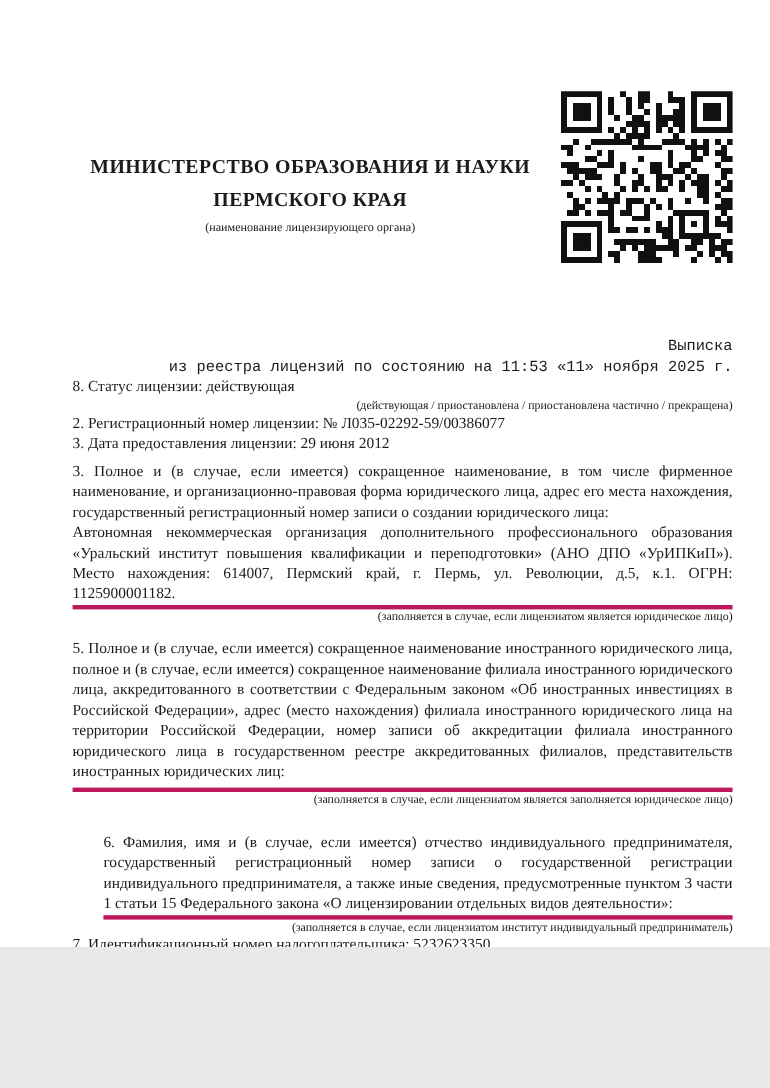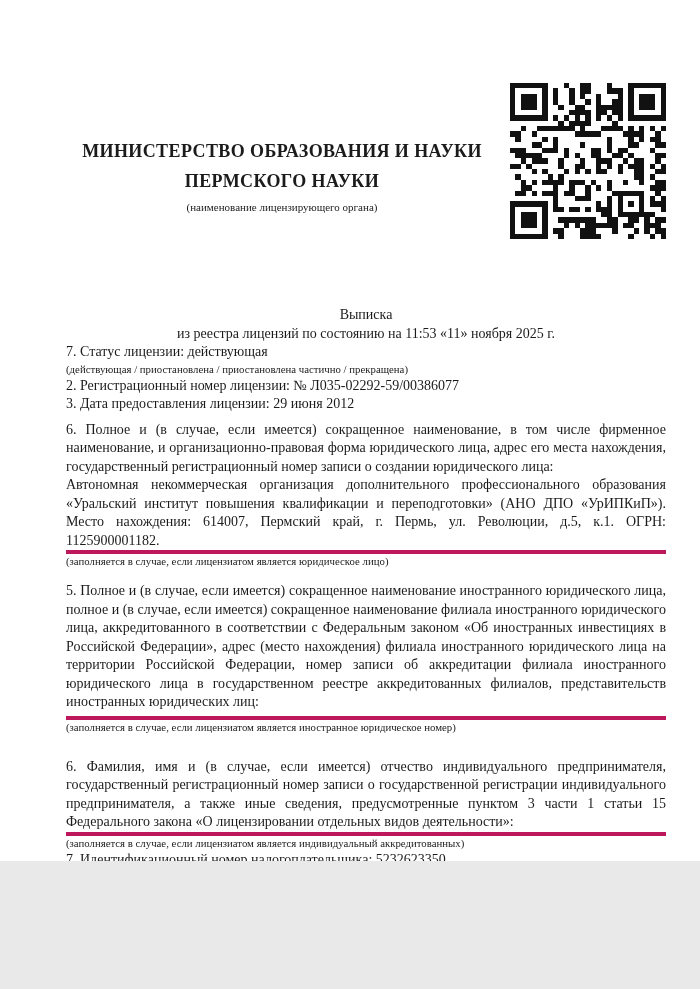--- a/index.html
+++ b/index.html
@@ -10,45 +10,45 @@
     color:#1b1b1b;
     font-family:"Liberation Serif", serif;
     overflow:hidden;
     margin:0 auto;
   }
   .top-row{display:flex;margin:83px 34px 0 66px;}
   .ministry{flex:1 1 auto;text-align:center;padding:53px 12px 0 0;}
   .ministry-line{font-weight:bold;font-size:18px;line-height:30px;letter-spacing:.4px;}
   .ministry-cap{font-size:11px;line-height:13px;margin-top:5px;}
   .qr{width:156px;height:156px;flex:0 0 156px;display:block;shape-rendering:crispEdges;}
-  .title-block{margin:67px 34px 0 66px;text-align:center;font-size:14px;line-height:18.5px;}
+  .title-block{margin:67px 34px 0 66px;text-align:right;font-size:14px;line-height:18.5px;font-family:Liberation Mono, monospace;}
   .content{margin:0 34px 0 66px;font-size:14px;line-height:18.5px;}
   .content p{margin:0;}
   .just{text-align:justify;}
-  .cap{font-size:10.8px;line-height:15px;text-align:left;}
+  .cap{font-size:10.8px;line-height:15px;text-align:right;}
   .rule-cap{border-top:4px solid #be185d;}
   .item-1{margin-top:28px;}
   .item-2{margin-top:22px;}
   .item-3{margin-top:15px;}
   .item-4{margin-top:7px;}
   .item-5{margin-top:13px;}
   .rule-5{margin-top:4px;}
-  .item-6{margin-top:23px;}
+  .item-6{margin-top:23px;margin-left:28px;}
   .item-7{margin-top:23px;}
   .footer{margin:13px 34px 0 66px;text-align:center;font-size:13px;line-height:16px;}
 </style>
 </head>
 <body>
 
 <div class="page">
 
   <div class="top-row">
     <div class="ministry">
       <div class="ministry-line">МИНИСТЕРСТВО ОБРАЗОВАНИЯ И НАУКИ</div>
-      <div class="ministry-line">ПЕРМСКОГО НАУКИ</div>
+      <div class="ministry-line">ПЕРМСКОГО КРАЯ</div>
       <div class="ministry-cap">(наименование лицензирующего органа)</div>
     </div>
     <svg id="qr" class="qr" viewBox="0 0 29 29" aria-hidden="true">
         <rect x="0" y="0" width="29" height="29" fill="#ffffff"></rect>
         <rect x="0" y="0" width="1" height="1" fill="#111111"></rect>
         <rect x="1" y="0" width="1" height="1" fill="#111111"></rect>
         <rect x="2" y="0" width="1" height="1" fill="#111111"></rect>
         <rect x="3" y="0" width="1" height="1" fill="#111111"></rect>
         <rect x="4" y="0" width="1" height="1" fill="#111111"></rect>
         <rect x="5" y="0" width="1" height="1" fill="#111111"></rect>
@@ -442,41 +442,41 @@
       </svg>
   </div>
 
   <div class="title-block">
     <div>Выписка</div>
     <div>из реестра лицензий по состоянию на 11:53 «11» ноября 2025 г.</div>
   </div>
 
   <div class="content">
 
-    <p class="item-1">7. Статус лицензии: действующая</p>
+    <p class="item-1">8. Статус лицензии: действующая</p>
     <div class="cap">(действующая / приостановлена / приостановлена частично / прекращена)</div>
 
     <p class="item-2">2. Регистрационный номер лицензии: № Л035-02292-59/00386077</p>
 
     <p class="item-3">3. Дата предоставления лицензии: 29 июня 2012</p>
 
     <div class="item-4">
-      <p class="just">6. Полное и (в случае, если имеется) сокращенное наименование, в том числе фирменное наименование, и организационно-правовая форма юридического лица, адрес его места нахождения, государственный регистрационный номер записи о создании юридического лица:</p>
+      <p class="just">3. Полное и (в случае, если имеется) сокращенное наименование, в том числе фирменное наименование, и организационно-правовая форма юридического лица, адрес его места нахождения, государственный регистрационный номер записи о создании юридического лица:</p>
       <p class="just">Автономная некоммерческая организация дополнительного профессионального образования «Уральский институт повышения квалификации и переподготовки» (АНО ДПО «УрИПКиП»). Место нахождения: 614007, Пермский край, г. Пермь, ул. Революции, д.5, к.1. ОГРН: 1125900001182.</p>
       <div class="cap rule-cap">(заполняется в случае, если лицензиатом является юридическое лицо)</div>
     </div>
 
     <div class="item-5">
       <p class="just">5. Полное и (в случае, если имеется) сокращенное наименование иностранного юридического лица, полное и (в случае, если имеется) сокращенное наименование филиала иностранного юридического лица, аккредитованного в соответствии с Федеральным законом «Об иностранных инвестициях в Российской Федерации», адрес (место нахождения) филиала иностранного юридического лица на территории Российской Федерации, номер записи об аккредитации филиала иностранного юридического лица в государственном реестре аккредитованных филиалов, представительств иностранных юридических лиц:</p>
-      <div class="cap rule-cap rule-5">(заполняется в случае, если лицензиатом является иностранное юридическое номер)</div>
+      <div class="cap rule-cap rule-5">(заполняется в случае, если лицензиатом является заполняется юридическое лицо)</div>
     </div>
 
     <div class="item-6">
       <p class="just">6. Фамилия, имя и (в случае, если имеется) отчество индивидуального предпринимателя, государственный регистрационный номер записи о государственной регистрации индивидуального предпринимателя, а также иные сведения, предусмотренные пунктом 3 части 1 статьи 15 Федерального закона «О лицензировании отдельных видов деятельности»:</p>
-      <div class="cap rule-cap">(заполняется в случае, если лицензиатом является индивидуальный аккредитованных)</div>
+      <div class="cap rule-cap">(заполняется в случае, если лицензиатом институт индивидуальный предприниматель)</div>
     </div>
 
     <p class="item-7">7. Идентификационный номер налогоплательщика: 5232623350</p>
 
   </div>
 
   <div class="footer">1</div>
 
 </div>
 

